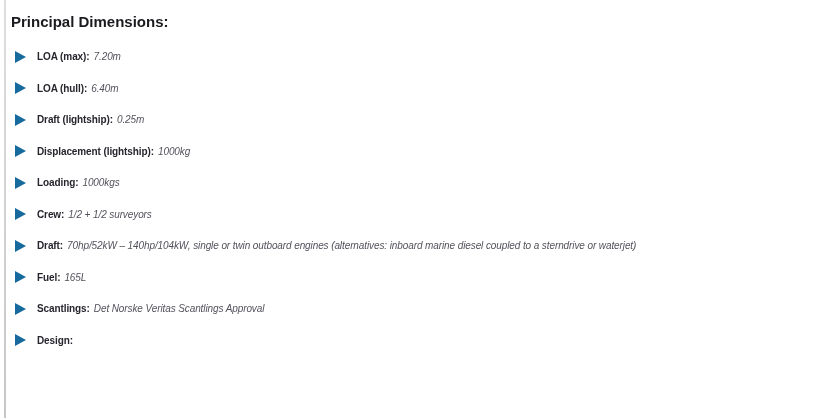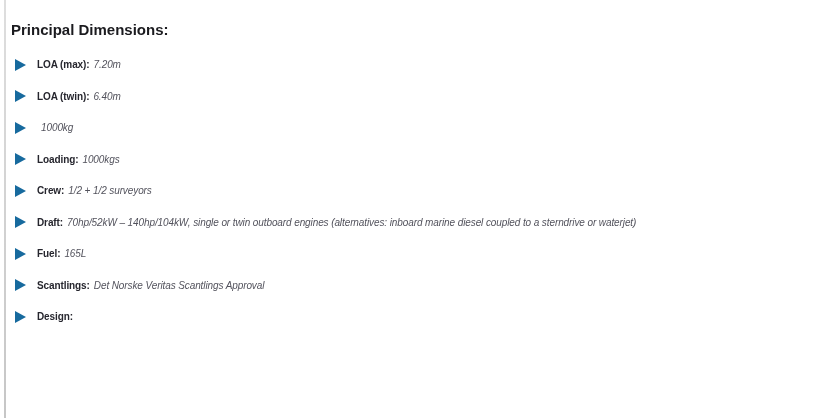--- a/index.html
+++ b/index.html
@@ -18,21 +18,21 @@
     font-family:"Liberation Sans","DejaVu Sans",sans-serif;
   }
   .left-divider{
     position:absolute;
     left:4px;top:0;
     width:2px;height:418px;
     background:linear-gradient(to bottom,#dedede,#c6c6c6);
   }
   .content{
     position:absolute;
-    left:0;top:12px;
+    left:0;top:4px;
     width:830px;
   }
   .page-title{
     margin:8px 0 0 11px;
     font-size:15px;
     font-weight:bold;
     color:var(--heading-text);
     line-height:20px;
   }
   ul.spec-list{
@@ -75,25 +75,31 @@
   <h2 class="page-title">Principal Dimensions:</h2>
 
   <ul class="spec-list">
     <li>
       <span class="tri"></span>
       <span class="lbl">LOA (max):</span>
       <span class="val">7.20m</span>
     </li>
     <li>
       <span class="tri"></span>
-      <span class="lbl">LOA (twin):</span>
+      <span class="lbl">LOA (hull):</span>
       <span class="val">6.40m</span>
     </li>
     <li>
       <span class="tri"></span>
+      <span class="lbl">Draft (lightship):</span>
+      <span class="val">0.25m</span>
+    </li>
+    <li>
+      <span class="tri"></span>
+      <span class="lbl">Displacement (lightship):</span>
       <span class="val">1000kg</span>
     </li>
     <li>
       <span class="tri"></span>
       <span class="lbl">Loading:</span>
       <span class="val">1000kgs</span>
     </li>
     <li>
       <span class="tri"></span>
       <span class="lbl">Crew:</span>

